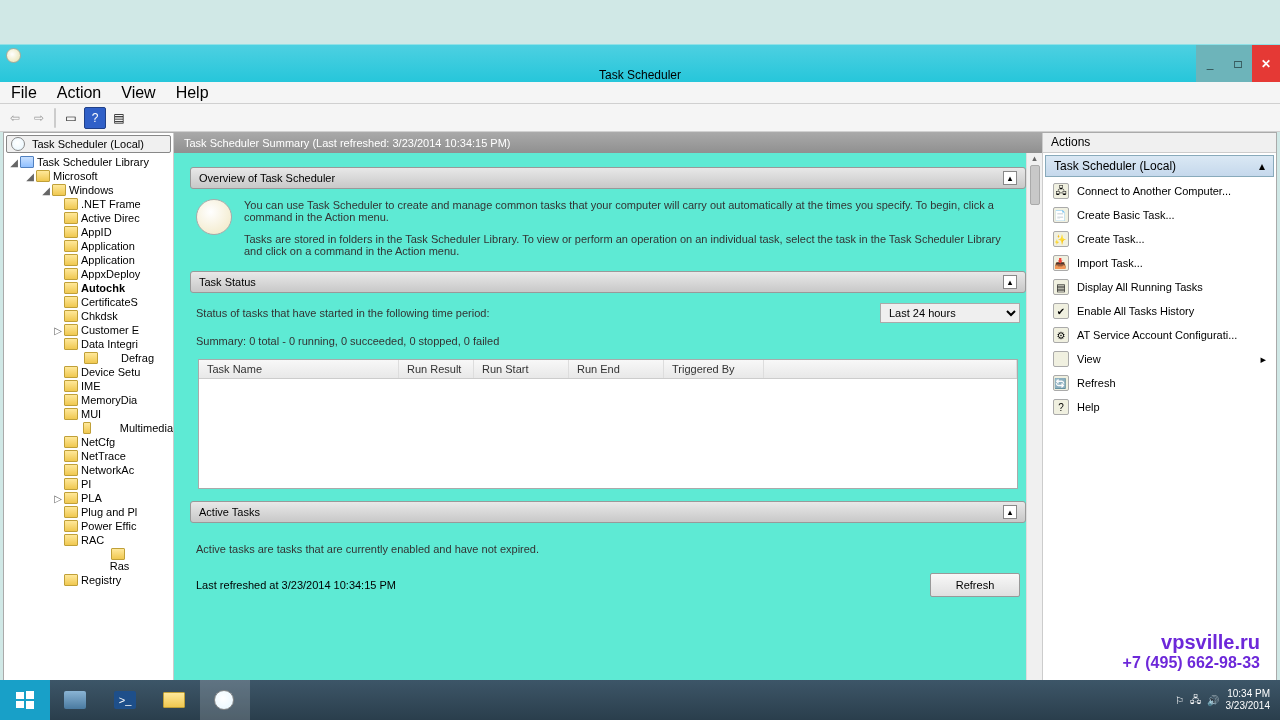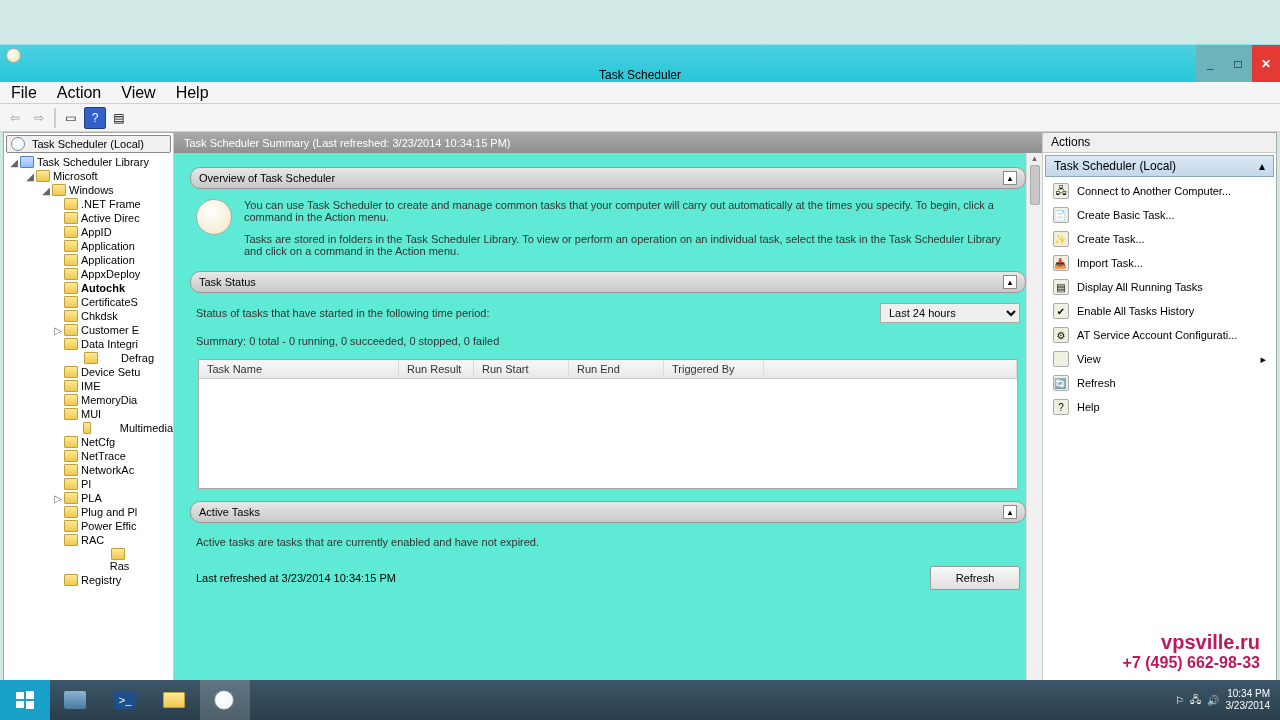--- a/index.html
+++ b/index.html
@@ -34,21 +34,21 @@
 .lib-icon{width:14px;height:12px;background:linear-gradient(#c8e0ff,#90c0ff);border:1px solid #5080c0;border-radius:1px;margin-right:3px;display:inline-block;}
 .clock-icon{width:14px;height:14px;border:1px solid #888;border-radius:50%;background:radial-gradient(circle at 45% 40%,#fff,#e6f6ff);margin-right:3px;display:inline-block;position:relative;}
 .tree-foot{height:17px;border-top:1px solid #ccc;display:flex;}
 .tree-foot div{flex:1;background:#f0f0f0;border-right:1px solid #ccc;font-size:10px;display:flex;align-items:center;justify-content:center;}
 
 
 .center-pane{flex:1;background:#5eead4;display:flex;flex-direction:column;position:relative;}
 .center-header{height:20px;background:linear-gradient(#a8a8a8,#909090);color:#fff;font-size:11px;display:flex;align-items:center;padding:0 10px;}
 .center-body{flex:1;padding:14px 16px;overflow-y:auto;position:relative;}
 .center-body::-webkit-scrollbar{width:16px;}
-.section-header{height:22px;background:linear-gradient(#e8e8e8,#c8c8c8);border:1px solid #999;border-radius:10px;display:flex;align-items:center;padding:0 8px;font-size:11px;margin-bottom:10px;justify-content:space-between;}
+.section-header{height:22px;background:linear-gradient(#e8e8e8,#c8c8c8);border:1px solid #999;border-radius:3px;display:flex;align-items:center;padding:0 8px;font-size:11px;margin-bottom:10px;justify-content:space-between;}
 .section-header .collapse{width:14px;height:14px;border:1px solid #888;background:#fff;font-size:9px;display:flex;align-items:center;justify-content:center;cursor:pointer;}
 .overview-body{display:flex;gap:12px;font-size:11px;color:#333;margin-bottom:14px;padding:0 6px;}
 .overview-icon{width:36px;height:36px;border:1px solid #aaa;border-radius:50%;background:radial-gradient(circle at 40% 35%,#fff,#f0e6c0);flex-shrink:0;position:relative;}
 .status-body{font-size:11px;color:#333;padding:0 6px;}
 .status-row{display:flex;justify-content:space-between;align-items:center;margin-bottom:12px;}
 .status-select{width:140px;height:20px;font-size:11px;border:1px solid #aaa;padding:0 4px;}
 .task-table{border:1px solid #aaa;height:130px;margin:12px 2px;background:#fff;}
 .task-table-head{display:flex;background:linear-gradient(#f8f8f8,#e8e8e8);border-bottom:1px solid #ccc;font-size:11px;}
 .task-table-head .th{padding:3px 8px;border-right:1px solid #ddd;}
 .footer-row{display:flex;justify-content:space-between;align-items:center;margin-top:10px;font-size:11px;padding:4px 6px;}
@@ -64,21 +64,21 @@
 .action-icon{width:16px;height:16px;border:1px solid #aaa;border-radius:2px;background:#f0f0e0;flex-shrink:0;display:flex;align-items:center;justify-content:center;font-size:10px;}
 
 
 .taskbar{position:absolute;bottom:0;left:0;right:0;height:40px;background:linear-gradient(#3d5668,#2a3e4c);display:flex;align-items:center;justify-content:space-between;}
 .taskbar-left{display:flex;height:100%;}
 .task-btn{width:50px;height:100%;display:flex;align-items:center;justify-content:center;cursor:pointer;}
 .task-btn.active{background:rgba(255,255,255,0.18);}
 .start-btn{background:#18a0c8;}
 .tray{display:flex;align-items:center;gap:6px;padding:0 10px;color:#fff;font-size:10px;}
 
-.watermark{position:absolute;right:20px;bottom:48px;text-align:right;font-size:20px;color:#be185d;font-weight:bold;pointer-events:none;}
+.watermark{position:absolute;right:20px;bottom:48px;text-align:right;font-size:20px;color:#6d28d9;font-weight:bold;pointer-events:none;}
 .watermark div:nth-child(2){font-size:16px;}
 </style>
 </head>
 <body>
 
 <div class="titlebar">
   <span class="sysicon"></span>
   <span class="title">Task Scheduler</span>
   <div class="win-controls">
     <div class="wc min">_</div>
@@ -307,21 +307,21 @@
             <div class="th" style="flex:1"></div>
           </div>
         </div>
       </div>
 
       <div class="section-header">
         <span>Active Tasks</span>
           <span class="collapse">▴</span>
       </div>
       <div class="status-body">
-        <p style="margin:13px 0 14px;">Active tasks are tasks that are currently enabled and have not expired.</p>
+        <p style="margin:20px 0 14px;">Active tasks are tasks that are currently enabled and have not expired.</p>
       </div>
 
       <div class="footer-row">
         <span>Last refreshed at 3/23/2014 10:34:15 PM</span>
         <button class="refresh-btn">Refresh</button>
       </div>
     </div>
     <div class="vsb">
       <div style="text-align:center;font-size:9px;color:#666">▴</div>
       <div class="thumb"></div>

